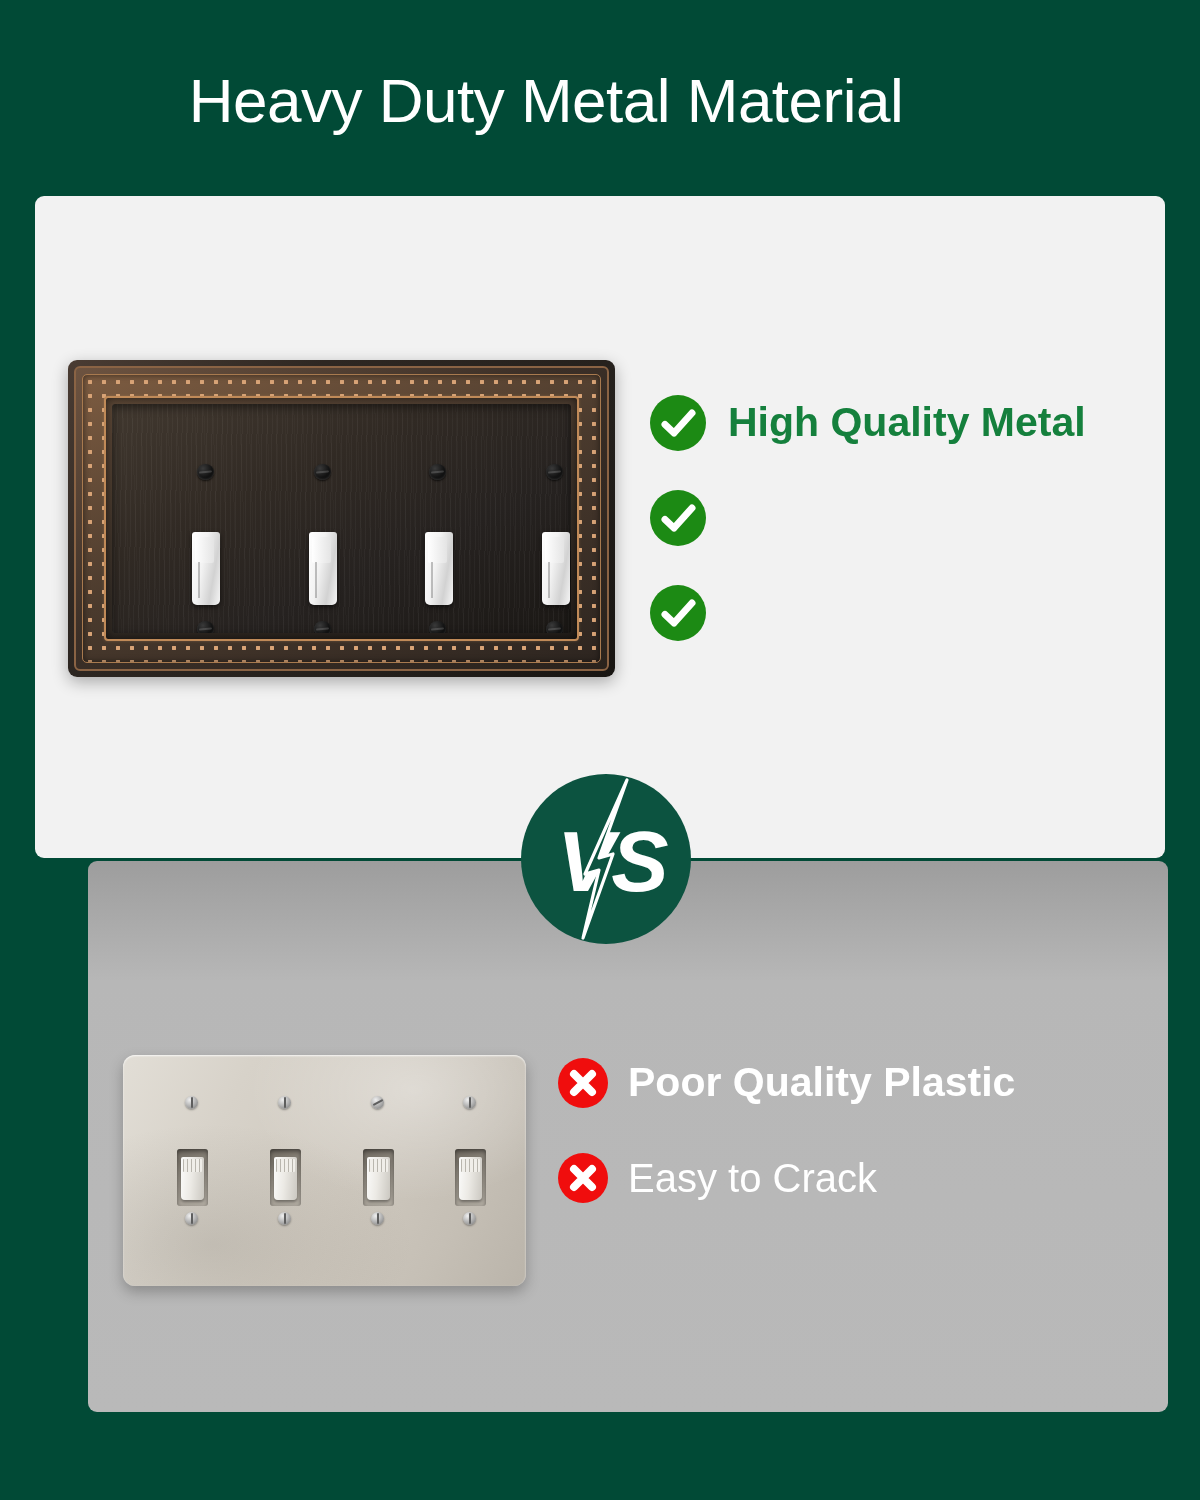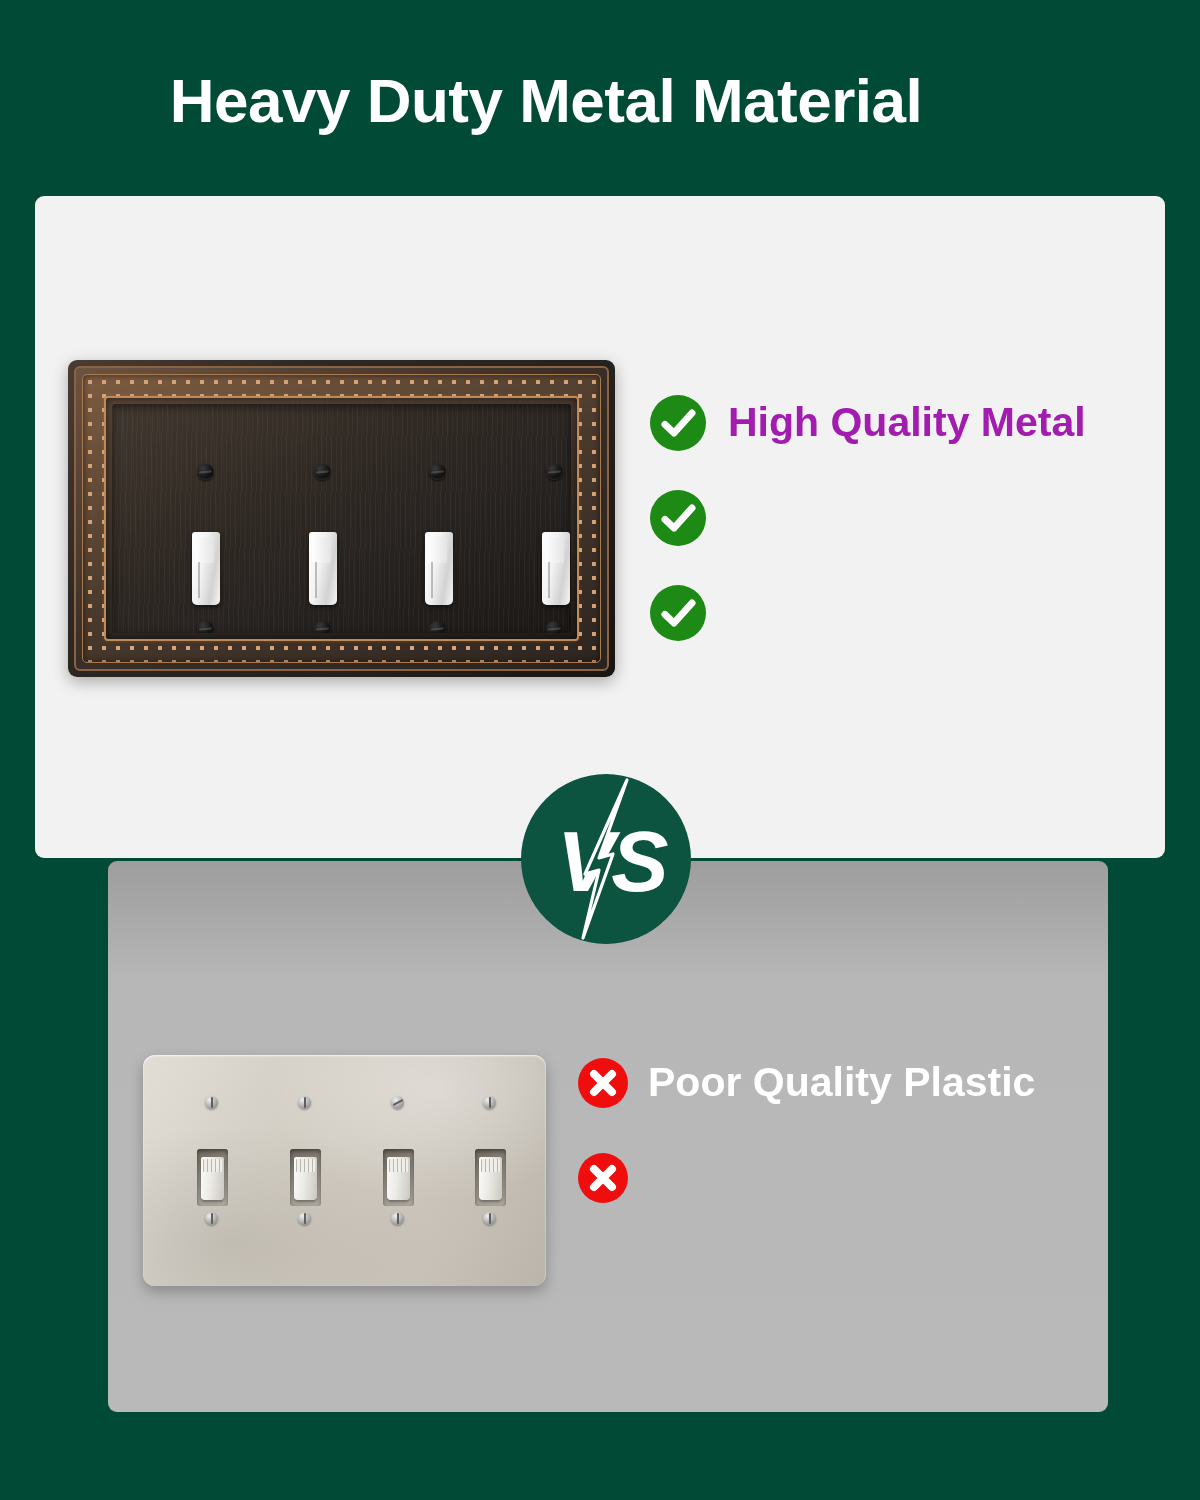--- a/index.html
+++ b/index.html
@@ -18,43 +18,43 @@
 
   
   .page-title {
     position: absolute;
     top: 70px;
     left: 0;
     width: 1092px;
     text-align: center;
     color: #FFFFFF;
     font-size: 62px;
-    font-weight: bold;
+    font-weight: normal;
     letter-spacing: -0.5px;
     line-height: 1.0;
     white-space: nowrap;
   }
 
   
   .panel-good {
     position: absolute;
     left: 35px;
     top: 196px;
     width: 1130px;
     height: 662px;
     background: #F2F2F2;
     border-radius: 9px;
     overflow: hidden;
   }
 
   .panel-bad {
     position: absolute;
-    left: 108px;
+    left: 88px;
     top: 861px;
-    width: 1000px;
+    width: 1080px;
     height: 551px;
     background: #B7B7B7;
     background-image: linear-gradient(to bottom, #9D9D9D 0px, #B7B7B7 120px, #B9B9B9 100%);
     border-radius: 9px;
     overflow: hidden;
   }
 
   
   .metal-plate {
     position: absolute;
@@ -247,21 +247,21 @@
   }
   .badge-check { background: #1C8A14; }
   .badge-cross { background: #F00D0D; width: 50px; height: 50px; margin-right: 20px; }
   .badge svg { position: absolute; inset: 0; width: 100%; height: 100%; }
 
   .list-label {
     font-size: 40px;
     line-height: 1.0;
     white-space: nowrap;
   }
-  .list-good .list-label { color: #a21caf; }
+  .list-good .list-label { color: #15803d; }
   .list-bad  .list-label { color: #FFFFFF; }
   .list-label.bold { font-weight: bold; font-size: 41px; }
 
   
   .vs-badge {
     position: absolute;
     left: 521px;
     top: 774px;
     width: 170px;
     height: 170px;
@@ -368,20 +368,21 @@
       </span>
       <span class="list-label bold">Poor Quality Plastic</span>
     </div>
 
     <div class="list-row">
       <span class="badge badge-cross">
         <svg viewBox="0 0 50 50">
           <path d="M16 16 L34 34 M34 16 L16 34" fill="none" stroke="#ffffff" stroke-width="8" stroke-linecap="round"></path>
         </svg>
       </span>
+      <span class="list-label">Easy to Crack</span>
     </div>
 
 
   </div>
 </div>
 
 <div class="vs-badge">
   <svg viewBox="0 0 170 170">
 
     <text x="36" y="117" font-family="Liberation Sans, sans-serif" font-size="86" font-weight="bold" font-style="italic" fill="#ffffff" letter-spacing="-3">VS</text>

